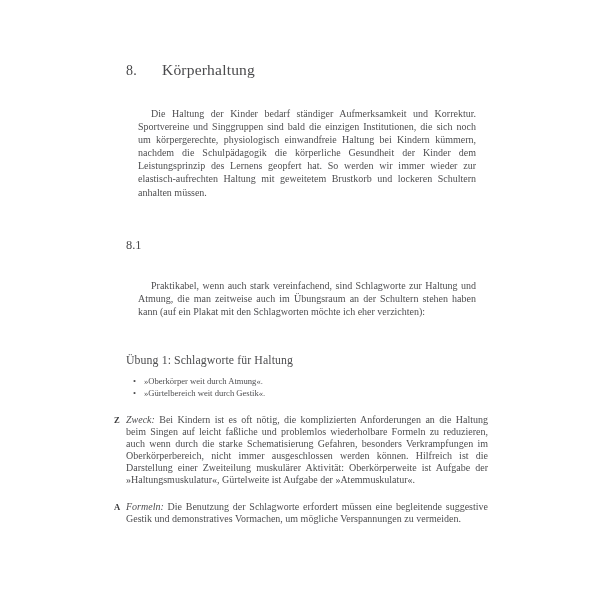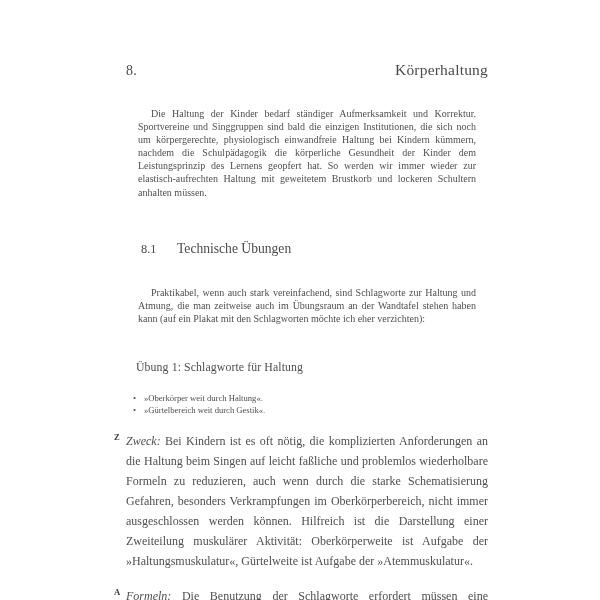--- a/index.html
+++ b/index.html
@@ -41,44 +41,43 @@
     display: flex;
     align-items: baseline;
   }
   .chapter-num {
     width: 36px;
     flex: 0 0 36px;
     font-size: 14px;
   }
   .chapter-title {
     flex: 1;
-    text-align: right;
   }
 
   .section-heading {
-    margin: 15px;
+    margin: 0;
     padding-top: 27px;
     font-size: 13.6px;
     font-weight: normal;
     color: #4a4a4c;
     display: flex;
     align-items: baseline;
     justify-content: space-between;
   }
   .section-num {
     width: 36px;
     flex: 0 0 36px;
     font-size: 12.4px;
   }
   .section-title {
     flex: 1;
   }
 
   .exercise-heading {
-    margin: 10px;
+    margin: 0;
     padding-top: 23px;
     font-size: 11.8px;
     font-weight: normal;
     color: #4d4d4f;
     letter-spacing: 0.1px;
   }
 
   
   .para {
     margin: 12px;
@@ -130,22 +129,22 @@
     position: absolute;
     left: -12px;
     top: 0;
     width: 12px;
     font-size: 8.6px;
     line-height: 12px;
     font-weight: bold;
     color: #3b3b3d;
   }
   .note-body {
-    font-size: 12px;
-    line-height: 20px;
+    font-size: 10px;
+    line-height: 12px;
     text-align: justify;
     color: #4e4e50;
   }
   .note-lead {
     font-style: italic;
   }
 
   
   .folio {
     position: absolute;
@@ -166,31 +165,30 @@
 
     <h1 class="chapter-heading">
       <span class="chapter-num">8.</span>
       <span class="chapter-title">Körperhaltung</span>
     </h1>
 
     <p class="para first indent">Die Haltung der Kinder bedarf ständiger Aufmerksamkeit und Korrektur. Sportvereine und Singgruppen sind bald die einzigen Institutionen, die sich noch um körpergerechte, physiologisch einwandfreie Haltung bei Kindern kümmern, nachdem die Schulpädagogik die körperliche Gesundheit der Kinder dem Leistungsprinzip des Lernens geopfert hat. So werden wir immer wieder zur elastisch-aufrechten Haltung mit geweitetem Brustkorb und lockeren Schultern anhalten müssen.</p>
 
     <h2 class="section-heading">
       <span class="section-num">8.1</span>
-      <span class="section-title">Technische Übungen</span>
     </h2>
 
-    <p class="para after-section indent">Praktikabel, wenn auch stark vereinfachend, sind Schlagworte zur Haltung und Atmung, die man zeitweise auch im Übungsraum an der Wandtafel stehen haben kann (auf ein Plakat mit den Schlagworten möchte ich eher verzichten):</p>
+    <p class="para after-section indent">Praktikabel, wenn auch stark vereinfachend, sind Schlagworte zur Haltung und Atmung, die man zeitweise auch im Übungsraum an der Schultern stehen haben kann (auf ein Plakat mit den Schlagworten möchte ich eher verzichten):</p>
 
     <h3 class="exercise-heading">Übung 1: Schlagworte für Haltung</h3>
 
     <ul class="bullet-list">
       <li class="bullet-item">
         <span class="dot">•</span>
-        <span>»Oberkörper weit durch Haltung«.</span>
+        <span>»Oberkörper weit durch Atmung«.</span>
       </li>
       <li class="bullet-item">
         <span class="dot">•</span>
         <span>»Gürtelbereich weit durch Gestik«.</span>
       </li>
     </ul>
 
     <div class="note-block">
       <span class="note-marker">Z</span>
       <div class="note-body"><span class="note-lead">Zweck:</span><span> Bei Kindern ist es oft nötig, die komplizierten Anforderungen an die Haltung beim Singen auf leicht faßliche und problemlos wiederholbare Formeln zu reduzieren, auch wenn durch die starke Schematisierung Gefahren, besonders Verkrampfungen im Oberkörperbereich, nicht immer ausgeschlossen werden können. Hilfreich ist die Darstellung einer Zweiteilung muskulärer Aktivität: Oberkörperweite ist Aufgabe der »Haltungsmuskulatur«, Gürtelweite ist Aufgabe der »Atemmuskulatur«.</span></div>

